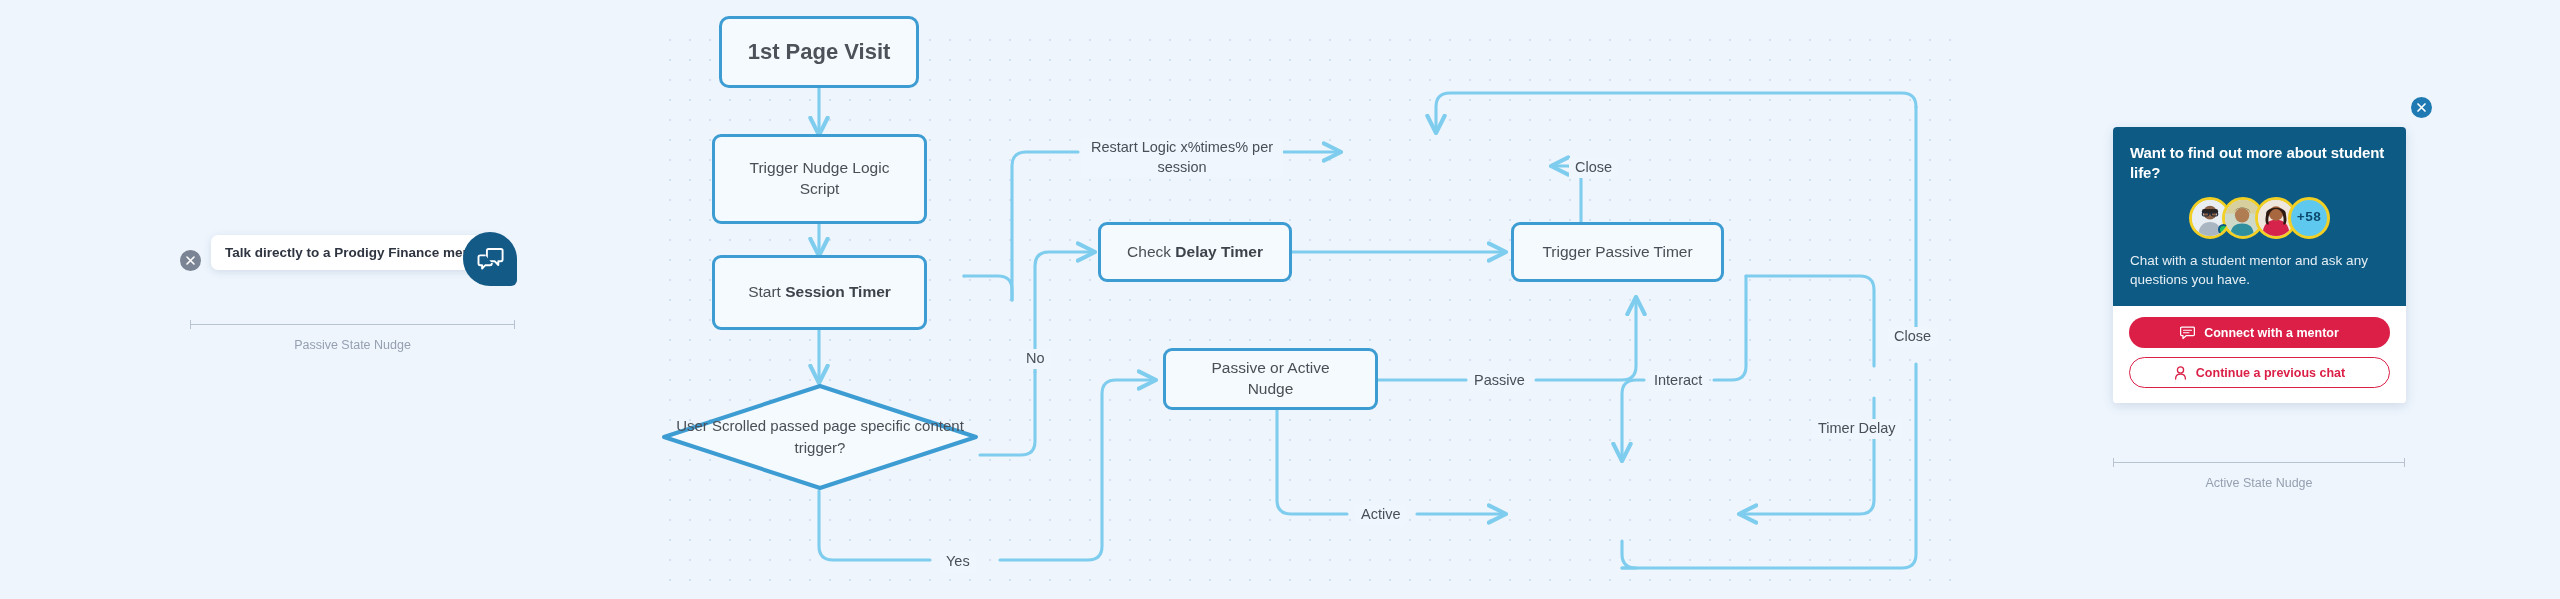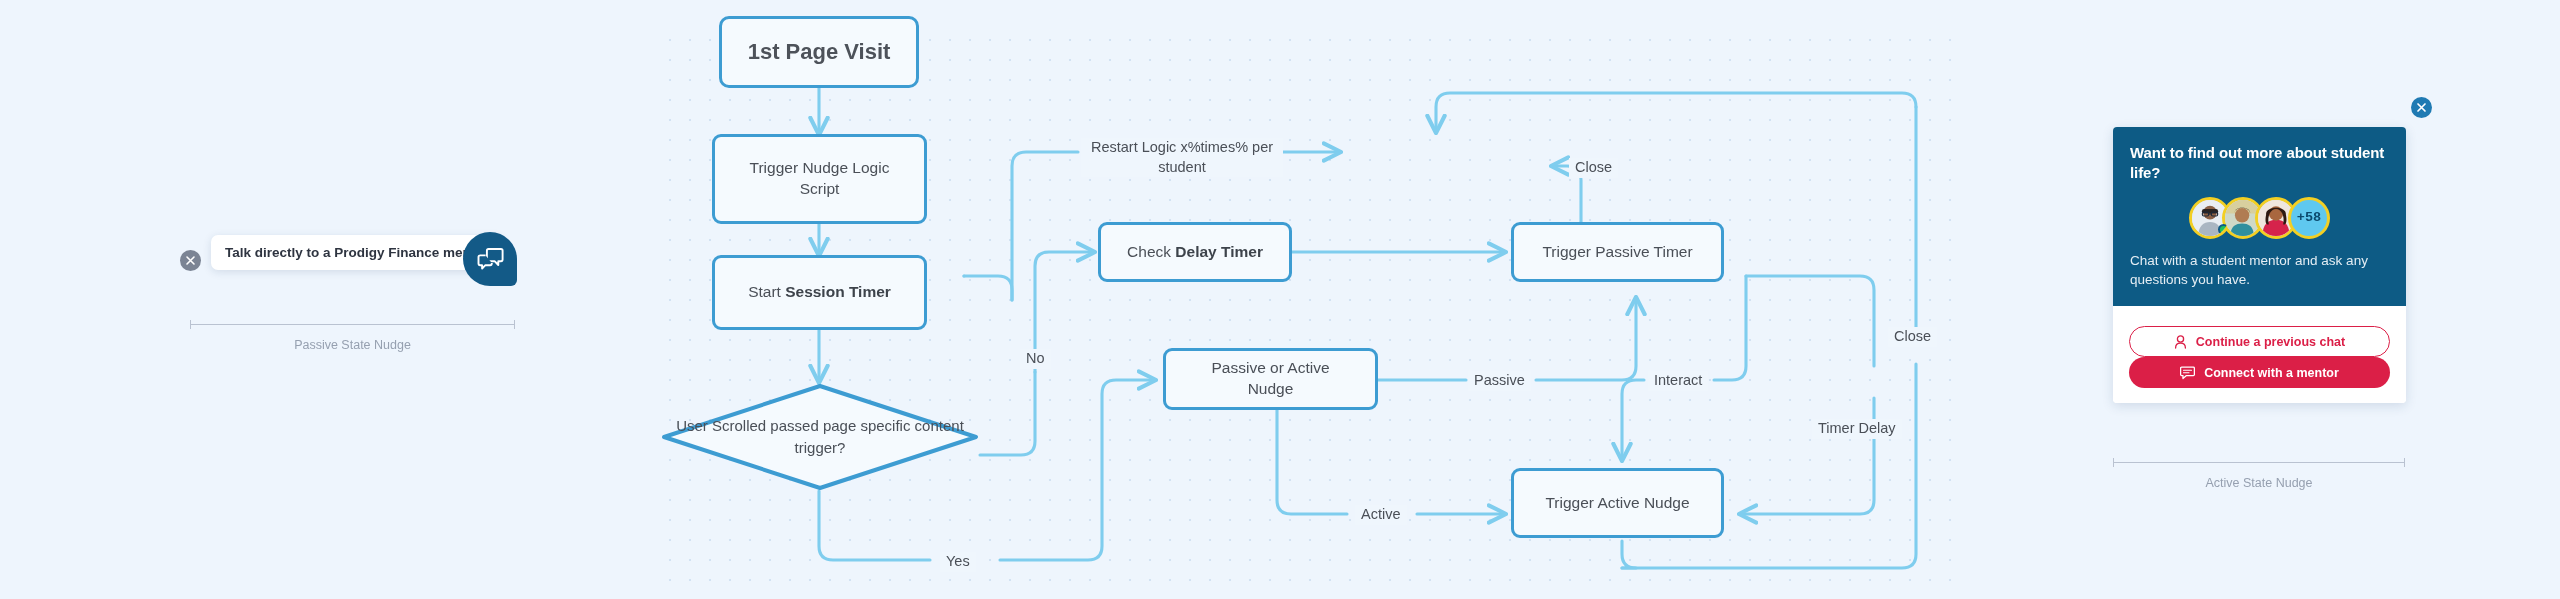--- a/index.html
+++ b/index.html
@@ -223,25 +223,22 @@
 
   <div class="node" style="left:1163px;top:348px;width:215px;height:62px;">
     <span>Passive or Active Nudge</span>
   </div>
 
 
   <div class="node" style="left:1511px;top:222px;width:213px;height:60px;">
     <span>Trigger Passive Timer</span>
   </div>
 
-  <div class="node" style="left:1511px;top:468px;width:213px;height:70px;">
-    <span>Trigger Active Nudge</span>
-  </div>
-
-  <div class="elabel multi" style="left:1081px;top:138px;">Restart Logic x%times% per student</div>
+
+  <div class="elabel multi" style="left:1081px;top:138px;">Restart Logic x%times% per session</div>
 
   <div class="elabel" style="left:1569px;top:158px;">Close</div>
 
   <div class="elabel" style="left:1020px;top:349px;">No</div>
 
   <div class="elabel" style="left:940px;top:552px;">Yes</div>
 
   <div class="elabel" style="left:1468px;top:371px;">Passive</div>
 
   <div class="elabel" style="left:1355px;top:505px;">Active</div>
@@ -315,39 +312,39 @@
               <path d="M9,16 C8,6 32,6 31,16 C33,26 30,28 28,27 C30,18 26,10 20,10 C14,10 10,18 12,27 C10,28 7,26 9,16 Z" fill="#2d1a12"></path>
             </svg>
           </div>
           <div class="av more">+58</div>
         </div>
 
         <div class="an-sub">Chat with a student mentor and ask any questions you have.</div>
       </div>
 
       <div class="an-bottom">
+        <div class="an-btn primary">
+          <span>
+            <svg width="15" height="14" viewBox="0 0 15 14" aria-hidden="true">
+              <path d="M1.6,1.2 H13.4 A1,1 0 0 1 14.4,2.2 V8.6 A1,1 0 0 1 13.4,9.6 H6.4 L3,12.6 V9.6 H1.6 A1,1 0 0 1 0.6,8.6 V2.2 A1,1 0 0 1 1.6,1.2 Z" fill="none" stroke="#ffffff" stroke-width="1.3" stroke-linejoin="round"></path>
+              <path d="M3.5,4.3 H11.5 M3.5,6.8 H9" stroke="#ffffff" stroke-width="1.1" stroke-linecap="round"></path>
+            </svg>
+          </span>
+          <span>Connect with a mentor</span>
+        </div>
+
         <div class="an-btn ghost">
           <span>
             <svg width="13" height="14" viewBox="0 0 13 14" aria-hidden="true">
               <circle cx="6.5" cy="4" r="3.1" fill="none" stroke="#db1f47" stroke-width="1.3"></circle>
               <path d="M1.6,13 C1.6,9.6 3.9,8.2 6.5,8.2 C9.1,8.2 11.4,9.6 11.4,13" fill="none" stroke="#db1f47" stroke-width="1.3" stroke-linecap="round"></path>
             </svg>
           </span>
           <span>Continue a previous chat</span>
         </div>
-
-        <div class="an-btn primary">
-          <span>
-            <svg width="15" height="14" viewBox="0 0 15 14" aria-hidden="true">
-              <path d="M1.6,1.2 H13.4 A1,1 0 0 1 14.4,2.2 V8.6 A1,1 0 0 1 13.4,9.6 H6.4 L3,12.6 V9.6 H1.6 A1,1 0 0 1 0.6,8.6 V2.2 A1,1 0 0 1 1.6,1.2 Z" fill="none" stroke="#ffffff" stroke-width="1.3" stroke-linejoin="round"></path>
-              <path d="M3.5,4.3 H11.5 M3.5,6.8 H9" stroke="#ffffff" stroke-width="1.1" stroke-linecap="round"></path>
-            </svg>
-          </span>
-          <span>Connect with a mentor</span>
-        </div>
       </div>
     </div>
   </div>
 
   <div class="measure" style="left:2113px;top:462px;width:292px;">
     <div class="bar"></div>
     <div class="cap l"></div>
     <div class="cap r"></div>
     <div class="cap-text">Active State Nudge</div>
   </div>

